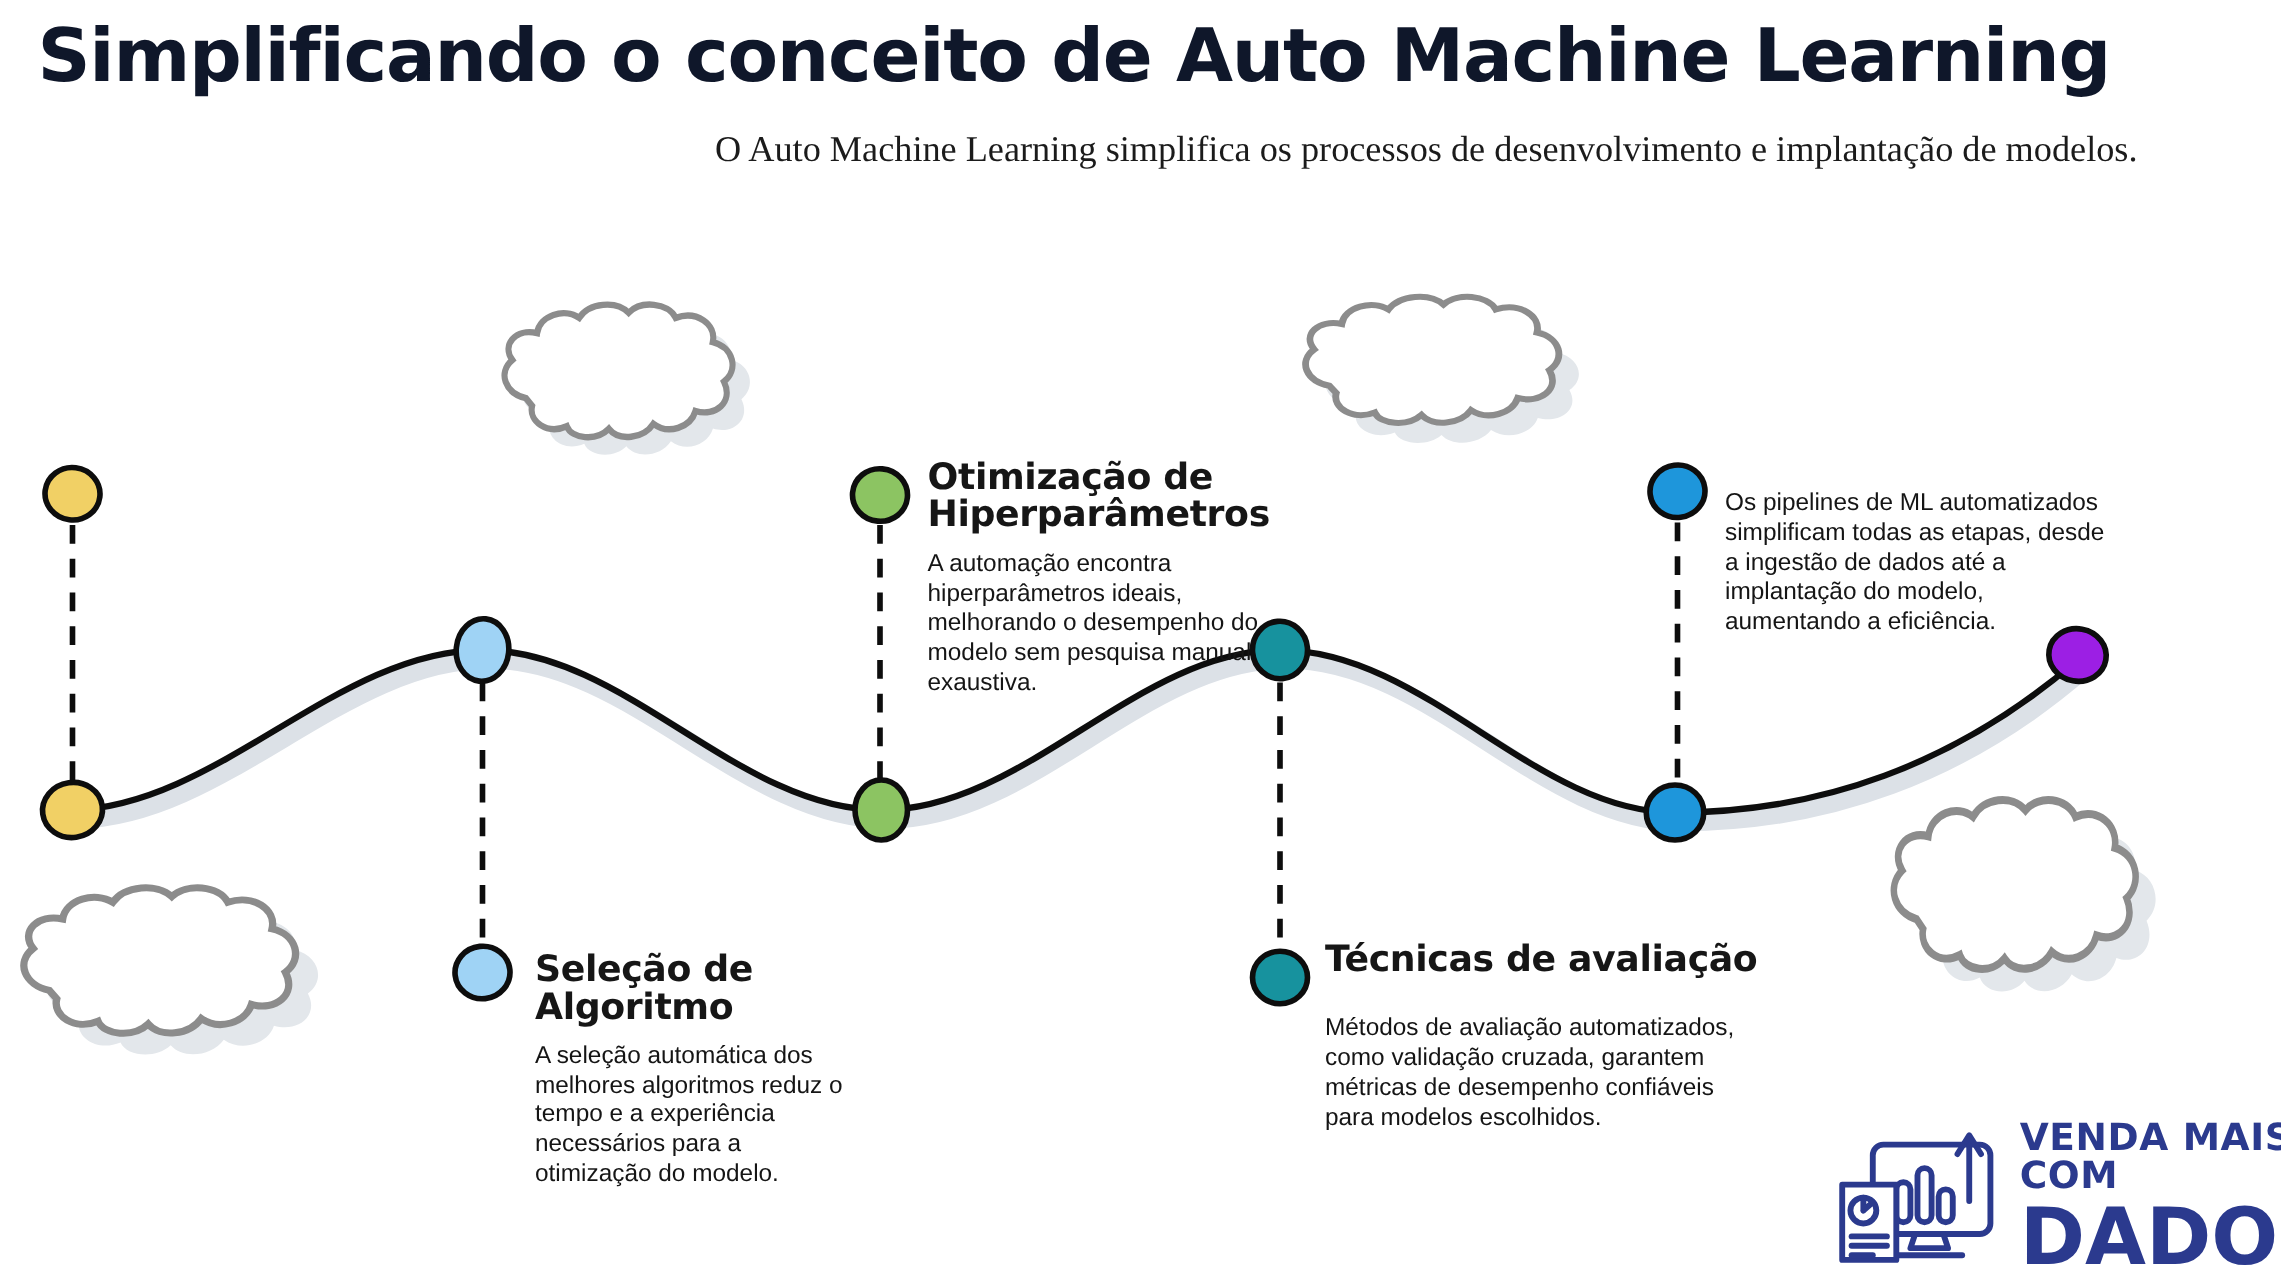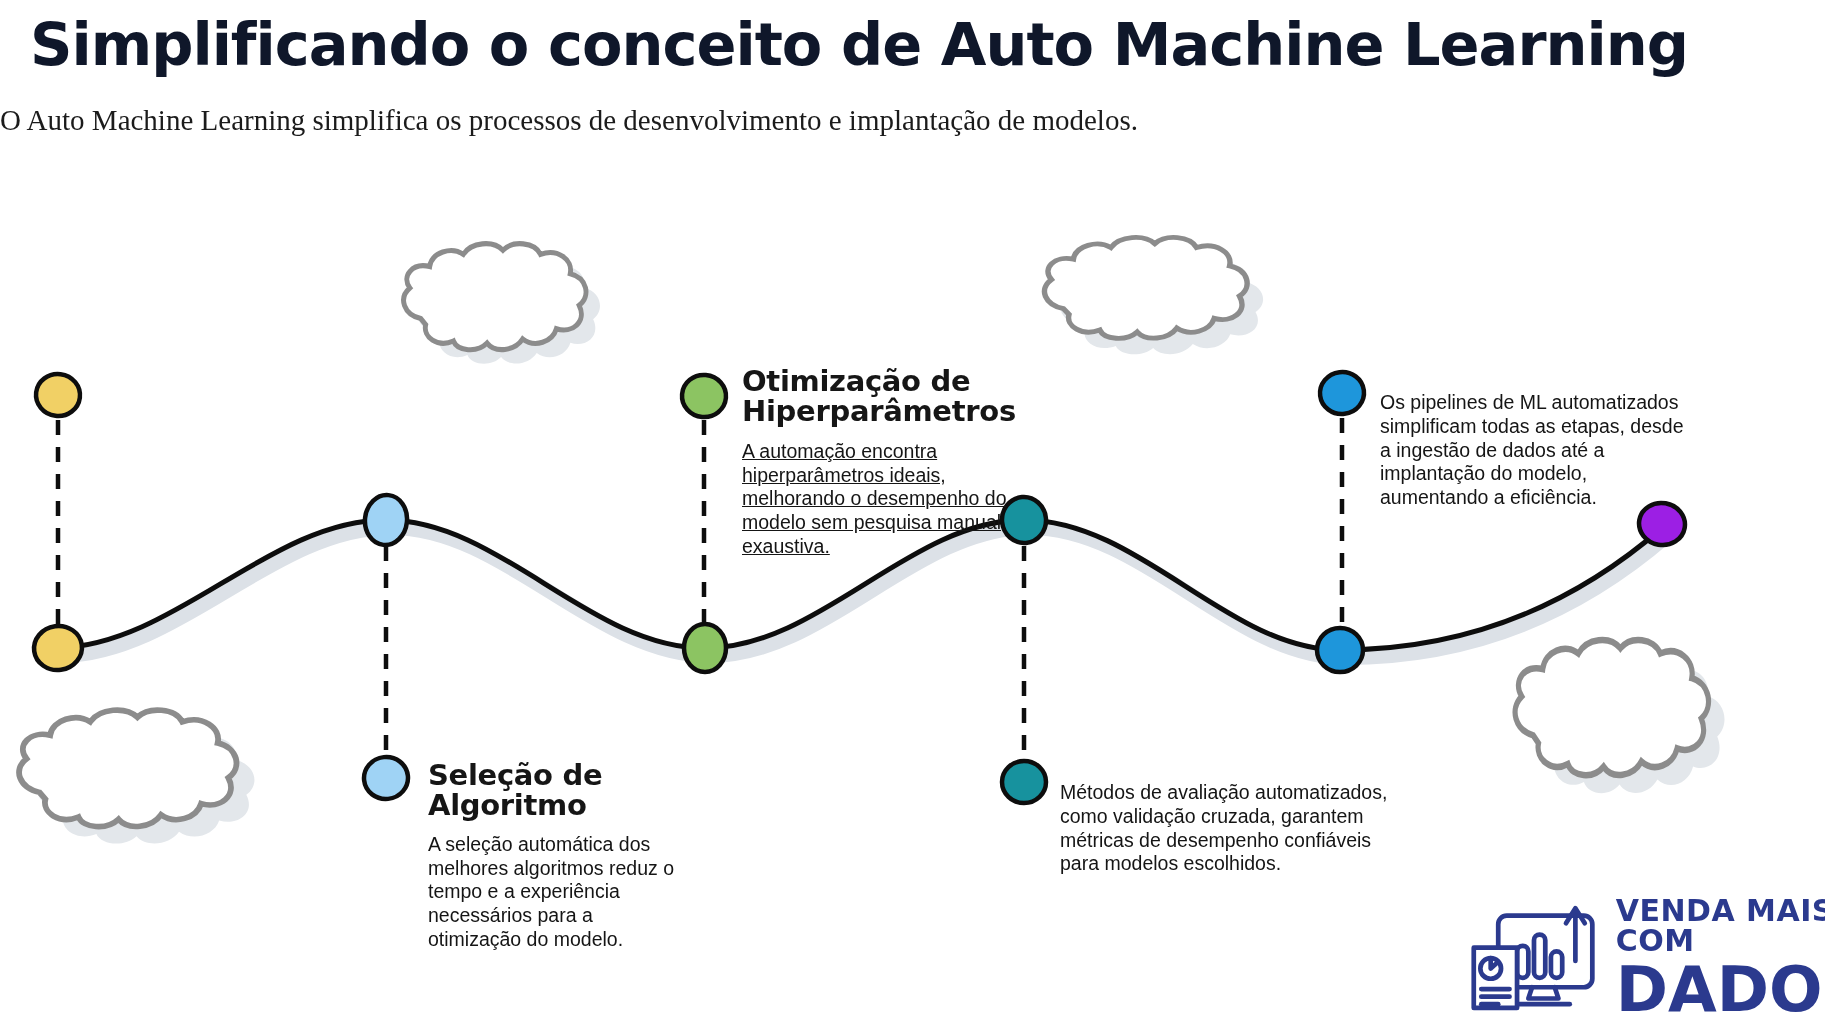--- a/index.html
+++ b/index.html
@@ -11,21 +11,21 @@
     font-family:"Liberation Sans", sans-serif;
   }
   .main-title{
     position:absolute;left:30px;top:10px;
     font-size:59px;font-weight:900;letter-spacing:-1px;
     color:#0f172a;white-space:nowrap;
     font-family:"DejaVu Sans", sans-serif;
   }
   .subtitle{
     position:absolute;left:0;top:104px;width:1710px;
-    text-align:left;
+    text-align:right;
     font-family:"Liberation Serif", serif;
     font-size:29px;color:#1b1b1b;
   }
   .scene{position:absolute;left:0;top:0;}
   .milestone{position:absolute;color:#101010;}
   .milestone .hl{
     display:block;
     font-size:29px;font-weight:800;letter-spacing:-0.3px;
     line-height:1.05;color:#161616;
     font-family:"DejaVu Sans", sans-serif;
@@ -123,24 +123,25 @@
 
   <div class="milestone" style="left:428px;top:760px;width:330px;">
     <span class="hl">Seleção de Algoritmo</span>
     <span class="hl"></span>
     <p style="width:250px;margin-top:12px;">A seleção automática dos melhores algoritmos reduz o tempo e a experiência necessários para a otimização do modelo.</p>
   </div>
 
   <div class="milestone" style="left:742px;top:366px;width:330px;">
     <span class="hl">Otimização de</span>
     <span class="hl">Hiperparâmetros</span>
-    <p style="width:268px;text-decoration:underline;">A automação encontra hiperparâmetros ideais, melhorando o desempenho do modelo sem pesquisa manual exaustiva.</p>
+    <p style="width:268px;">A automação encontra hiperparâmetros ideais, melhorando o desempenho do modelo sem pesquisa manual exaustiva.</p>
   </div>
 
   <div class="milestone" style="left:1060px;top:752px;width:360px;">
+    <span class="hl">Técnicas de avaliação</span>
     <p style="width:342px;margin-top:29px;">Métodos de avaliação automatizados, como validação cruzada, garantem métricas de desempenho confiáveis para modelos escolhidos.</p>
   </div>
 
   <div class="milestone" style="left:1380px;top:378px;width:400px;">
     <span class="hl"></span>
     <p style="width:312px;">Os pipelines de ML automatizados simplificam todas as etapas, desde a ingestão de dados até a implantação do modelo, aumentando a eficiência.</p>
   </div>
 
   <div class="logo">
     <svg width="150" height="118" viewBox="0 0 140 120" fill="none" stroke="#2B3A8E" stroke-width="5" stroke-linecap="round" stroke-linejoin="round">

